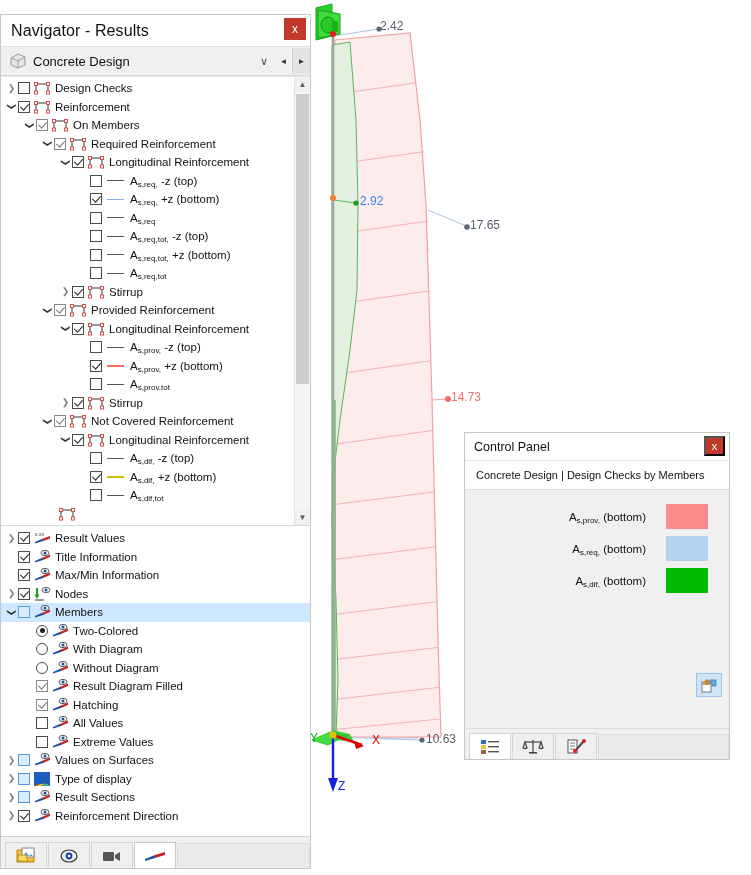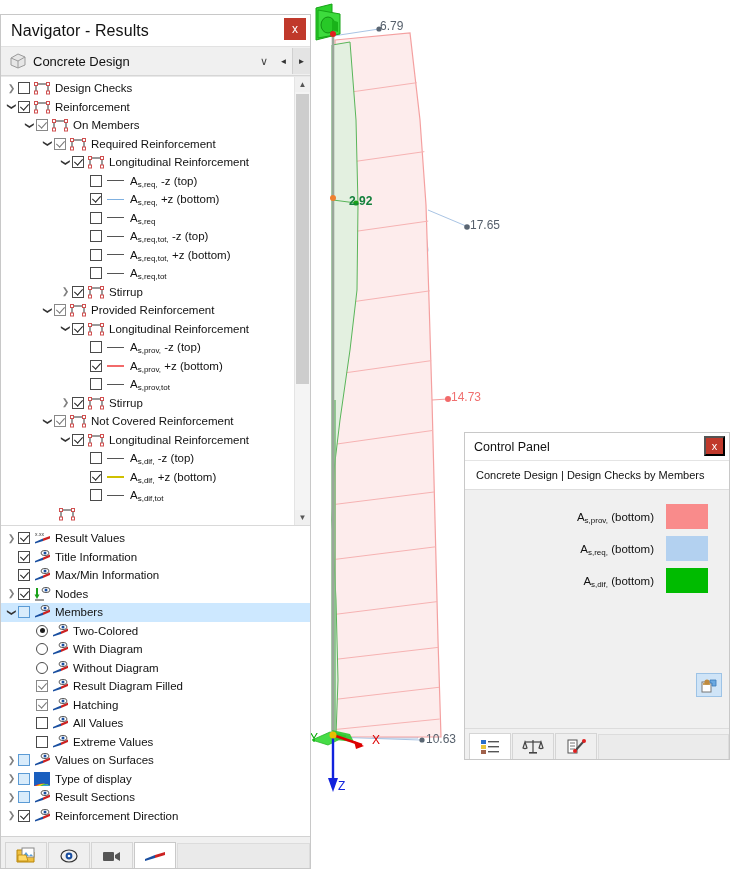--- a/index.html
+++ b/index.html
@@ -192,21 +192,21 @@
   .cp-subtitle{
     height:28px;flex:0 0 28px;background:#fff;border-bottom:1px solid #dedede;
     display:flex;align-items:center;
     font-size:11px;color:#111;padding-left:11px;
   }
   .cp-body{flex:1 1 auto;background:#f0f0f0;position:relative;padding-top:14px;}
   .legend-row{
     display:flex;align-items:center;justify-content:flex-end;
     margin-bottom:7px;padding-right:21px;
   }
-  .legend-label{font-size:11.5px;color:#111;margin-right:12px;}
+  .legend-label{font-size:11.5px;color:#111;margin-right:20px;}
   .legend-label sub{font-size:8px;vertical-align:baseline;position:relative;top:2px;}
   .legend-swatch{width:42px;height:25px;border:0;}
   .cp-pickbtn{
     position:absolute;right:7px;bottom:31px;
     width:24px;height:22px;background:#cfe4f7;border:1px solid #9dc3e6;
     display:flex;align-items:center;justify-content:center;cursor:pointer;
   }
   .cp-tabs{
     height:30px;flex:0 0 30px;background:#f0f0f0;border-top:1px solid #dcdcdc;
     display:flex;align-items:flex-end;padding-left:4px;
@@ -288,22 +288,22 @@
       <polygon points="54,746 44,741 46,749" fill="#dd0000"></polygon>
       <line x1="23" y1="735" x2="23" y2="785" stroke="#1122dd" stroke-width="2.4"></line>
       <polygon points="23,792 18,778 28,778" fill="#1122dd"></polygon>
       <circle cx="23" cy="735" r="3.5" fill="#e8c000"></circle>
       <text x="62" y="744" font-size="12" fill="#dd0000" font-family="Liberation Sans, sans-serif">X</text>
       <text x="0" y="742" font-size="12" fill="#00aa00" font-family="Liberation Sans, sans-serif">Y</text>
       <text x="28" y="790" font-size="12" fill="#1122dd" font-family="Liberation Sans, sans-serif">Z</text>
     </g>
   </svg>
 
-  <div class="vp-label" style="left:70px;top:19px;color:#555f6b;">6.79</div>
-  <div class="vp-label" style="left:39px;top:194px;color:#15803d;font-weight:bold;">2.92</div>
+  <div class="vp-label" style="left:70px;top:19px;color:#555f6b;">2.42</div>
+  <div class="vp-label" style="left:50px;top:194px;color:#3b82f6;">2.92</div>
   <div class="vp-label" style="left:160px;top:218px;color:#555f6b;">17.65</div>
   <div class="vp-label" style="left:141px;top:390px;color:#f07070;">14.73</div>
   <div class="vp-label" style="left:116px;top:732px;color:#555f6b;">10.63</div>
 </div>
 
 <div id="navigator">
 
   <div class="nav-titlebar">
     <span class="nav-title">Navigator - Results</span>
     <button class="nav-close">x</button>

